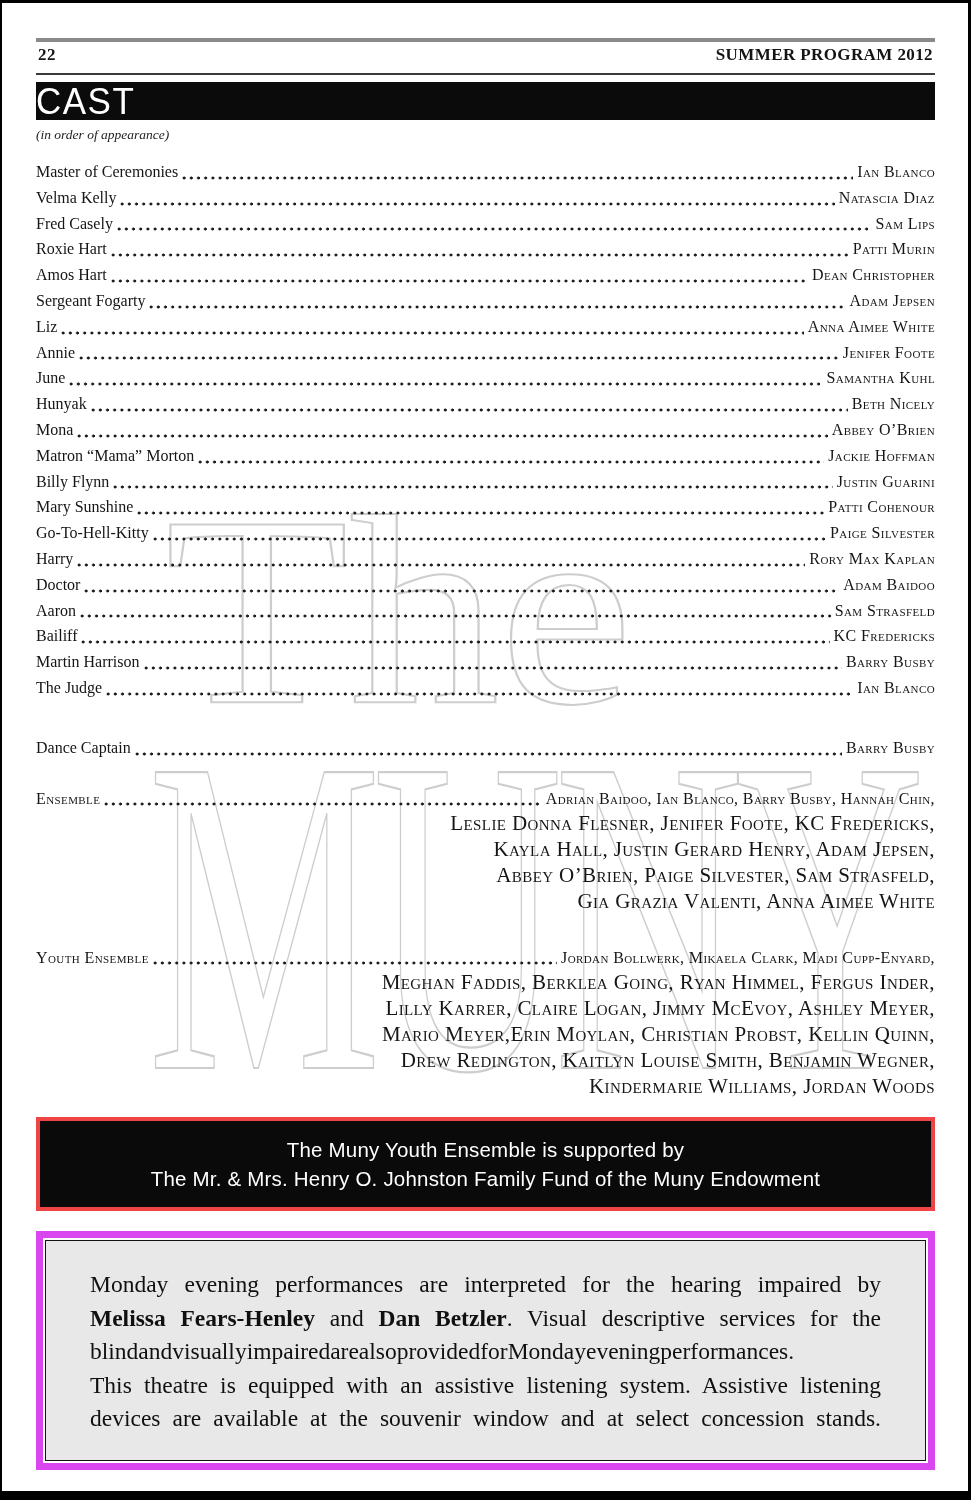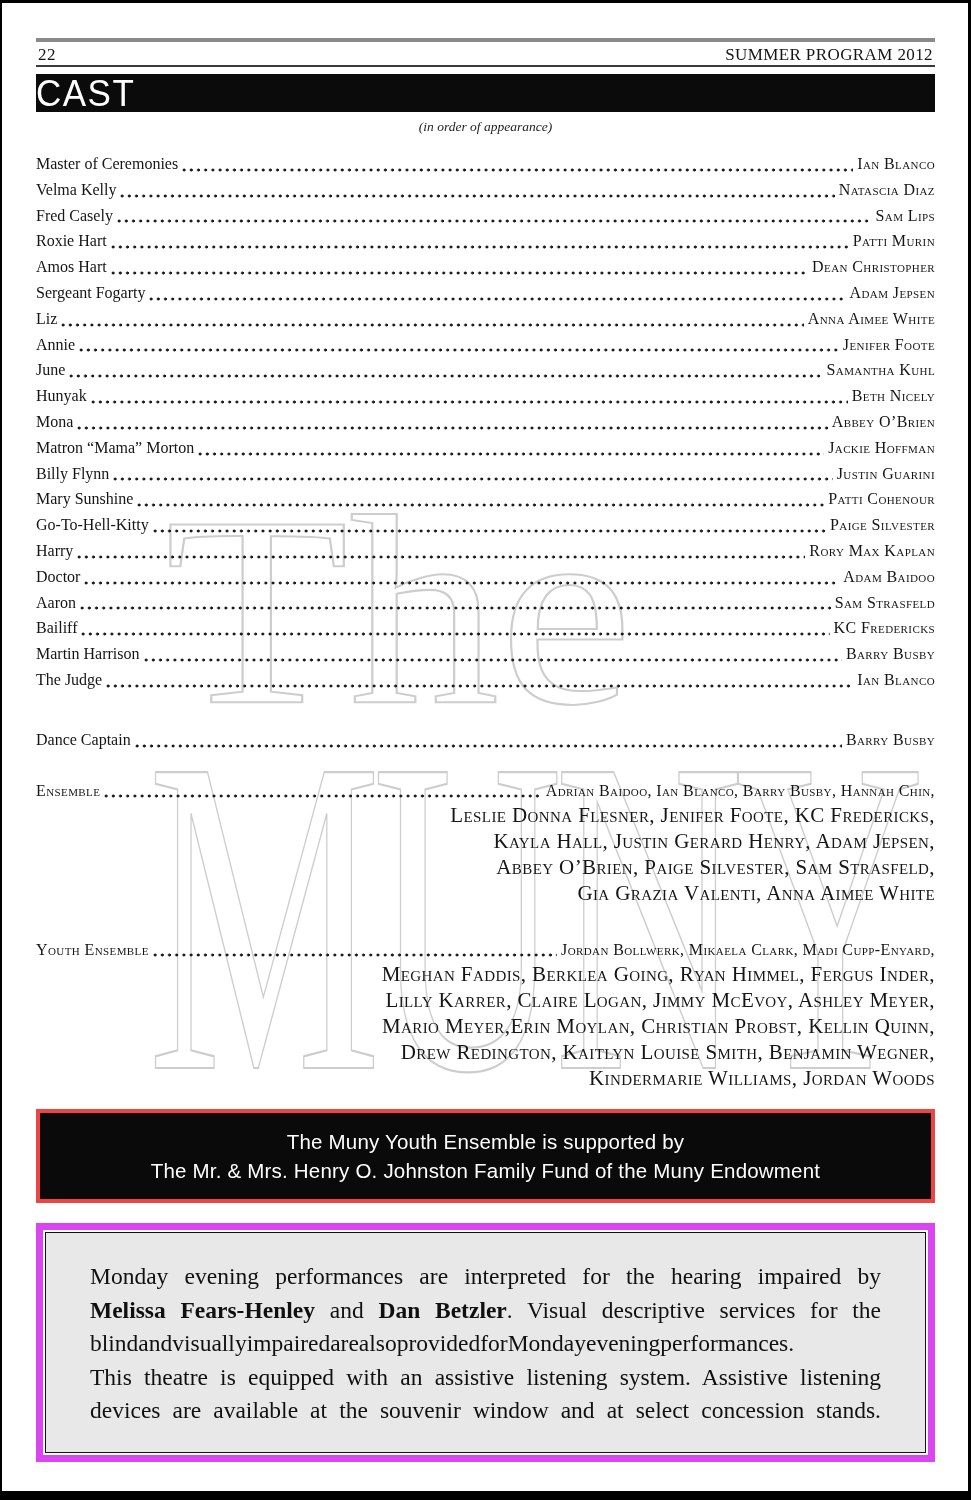--- a/index.html
+++ b/index.html
@@ -15,28 +15,28 @@
   .wm{position:absolute;z-index:0;color:transparent;-webkit-text-stroke:2.2px #cdcdcd;
       font-family:"Liberation Serif",serif;line-height:1;pointer-events:none;white-space:nowrap;}
   .wm-the{font-size:295px;top:475px;left:165px;transform:scale(1.02,0.92);transform-origin:left top;}
   .wm-muny{font-size:452px;top:690px;left:148px;letter-spacing:-14px;
            transform:scaleX(0.58);transform-origin:left top;}
 
   .content{position:absolute;inset:0;z-index:1;padding:0 36px;box-sizing:border-box;}
 
   .rule-gray{margin-top:38px;height:4px;background:#8a8a8a;}
   .header-row{display:flex;justify-content:space-between;align-items:baseline;
-              padding:3px 2px 0 2px;font-size:17px;letter-spacing:0.4px;}
+              padding:3px 2px 8px 2px;font-size:17px;letter-spacing:0.4px;font-weight:bold;}
   .rule-thin{height:2px;background:#3a3a3a;}
 
   .cast-banner{margin-top:7px;height:38px;background:#0b0b0b;display:flex;
                align-items:center;justify-content:flex-start;}
   .cast-banner span{color:#fff;font-family:"Liberation Sans",sans-serif;font-size:35px;
                     letter-spacing:1.5px;font-weight:500;transform:scaleY(1.05);}
-  .subtitle{margin-top:7px;text-align:center;font-style:italic;font-size:13.5px;color:#222;}
+  .subtitle{margin-top:7px;text-align:left;font-style:italic;font-size:13.5px;color:#222;}
 
   .cast-list{margin-top:16px;}
   .cast-row{display:flex;line-height:25.8px;font-size:16px;}
   .role{white-space:nowrap;}
   .actor,.sc,.ens-line{font-variant:small-caps;letter-spacing:0.4px;}
   .actor{white-space:nowrap;}
   .leader{flex:1;position:relative;margin:0 3px;min-width:12px;}
   .leader::before{content:"";position:absolute;left:1px;right:1px;bottom:5px;height:4px;
       background-image:radial-gradient(circle at 2px 2px,#1c1c1c 1.35px,rgba(0,0,0,0) 1.7px);
       background-size:7.2px 4px;background-repeat:repeat-x;}

